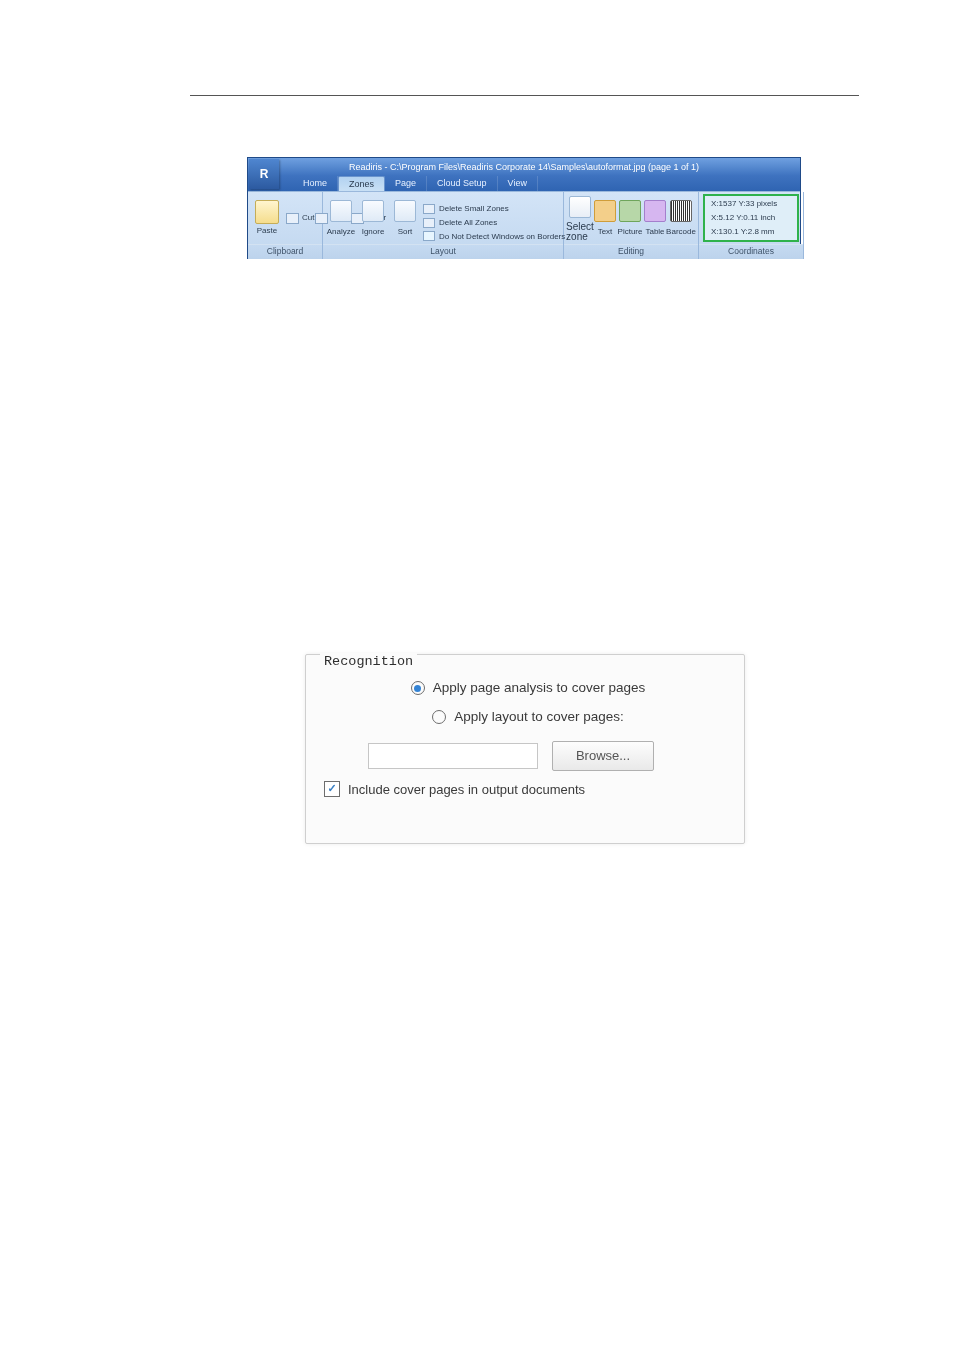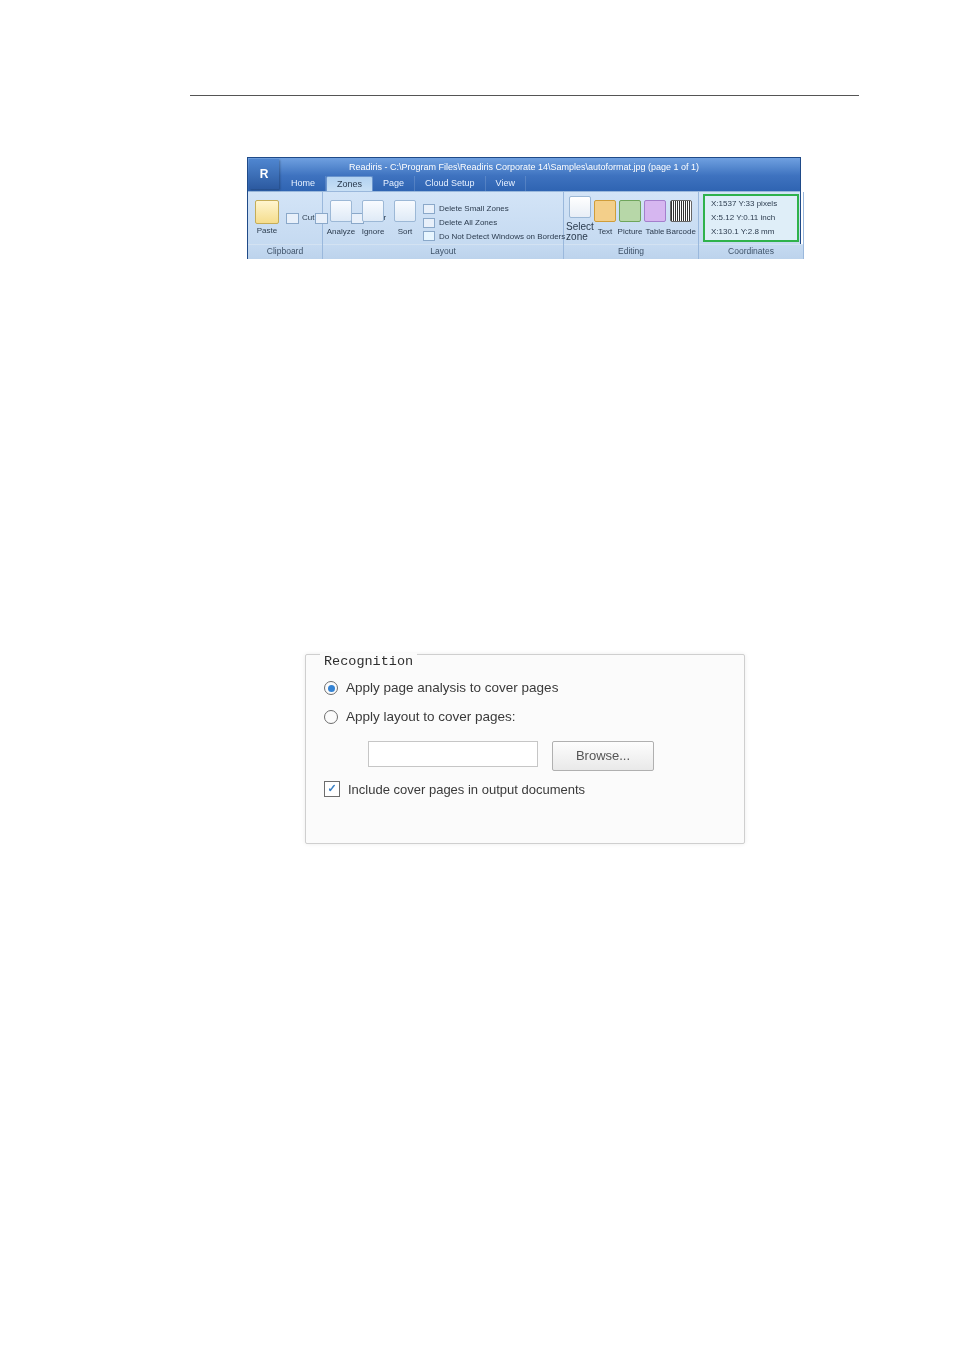--- a/index.html
+++ b/index.html
@@ -64,21 +64,21 @@
     display: flex; align-items: center; justify-content: center;
     color: #fff; font-weight: bold; font-size: 12px;
     box-shadow: 1px 1px 2px rgba(0,0,0,.3);
     z-index: 3;
   }
   .ribbon .tabstrip {
     background: linear-gradient(#3e72bf, #2f64b2);
     height: 15px;
     display: flex;
     align-items: stretch;
-    padding-left: 33px;
+    padding-left: 45px;
     gap: 0;
     font-size: 9px;
   }
   .ribbon .tab {
     padding: 0 10px;
     display: flex; align-items: center;
     color: #e6f0ff;
     border-right: 1px solid rgba(255,255,255,.15);
   }
   .ribbon .tab.active {
@@ -187,32 +187,33 @@
     box-sizing: border-box;
   }
   .fieldset-label {
     position: absolute; top: -2px; left: 14px;
     background: #fbfbfb; padding: 0 4px;
     font-size: 13.5px; color: #2e2e2e; font-family: Liberation Mono, monospace;
   }
   .radio-row {
     display:flex; align-items:center; gap:8px; margin: 10px 0 6px 6px;
     font-size: 13.5px;
+    justify-content: center;
   }
   .radio {
     width:14px; height:14px; border:1px solid #6d6d6d; border-radius:50%;
     display:inline-flex; align-items:center; justify-content:center;
     box-sizing:border-box;
   }
   .radio.selected::after{
     content:""; width:7px; height:7px; background:#3483d4; border-radius:50%;
     display:block;
   }
   .browse-row {
-    display:flex; align-items:flex-start; gap:14px; margin: 14px 0 10px 50px;
+    display:flex; align-items:center; gap:14px; margin: 14px 0 10px 50px;
   }
   .txtfield {
     width:170px; height:26px; border:1px solid #c6c6c6; background:#fff;
     box-sizing:border-box;
   }
   .btn {
     height:28px; min-width:100px; border:1px solid #b0b0b0; border-radius:2px;
     background:linear-gradient(#fdfdfd,#e9e9e9);
     display:inline-flex; align-items:center; justify-content:center;
     color:#555; font-size:13px;

